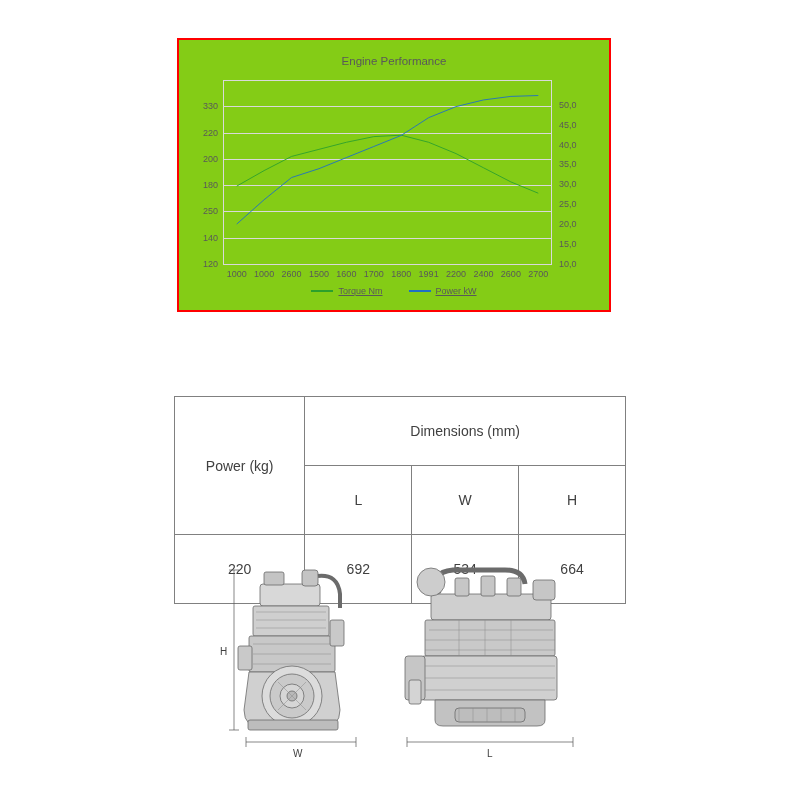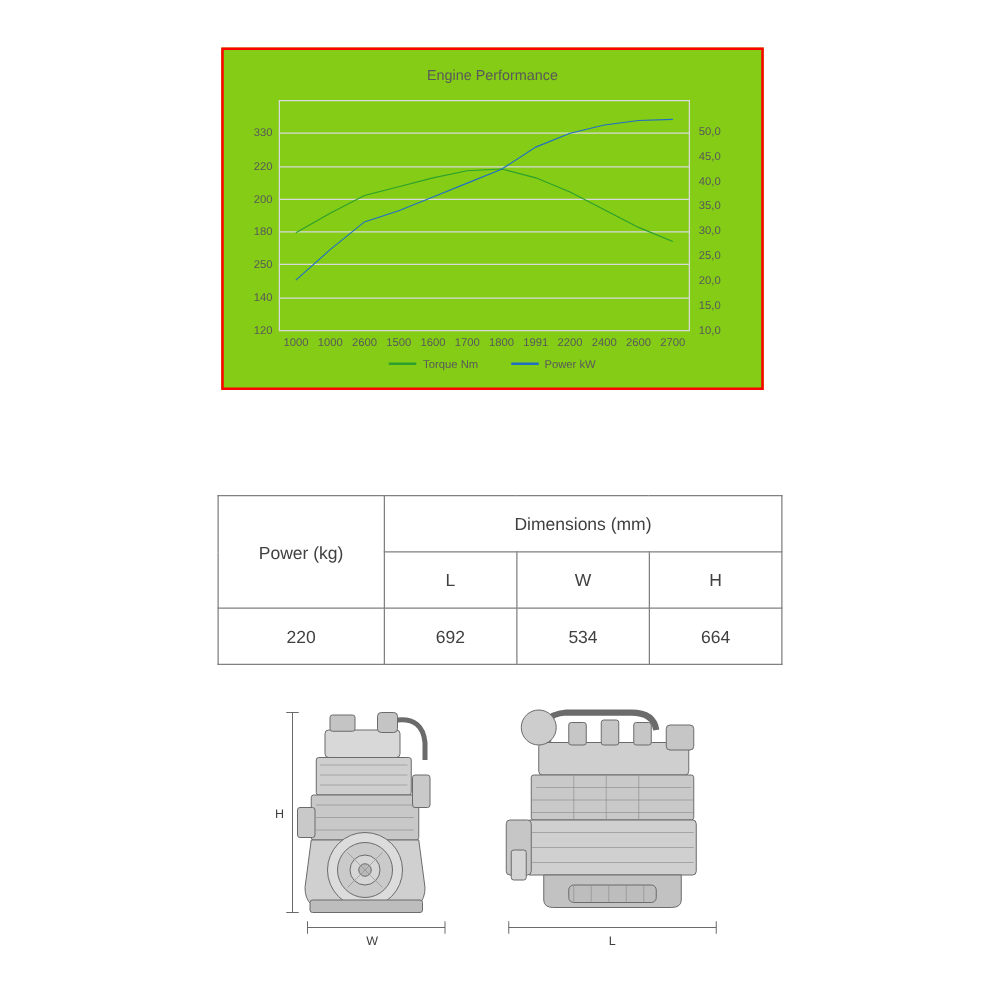--- a/index.html
+++ b/index.html
@@ -102,20 +102,21 @@
     display: flex;
     justify-content: center;
     gap: 26px;
     font-size: 9px;
     color: #595959;
   }
   .legend-item {
     display: flex;
     align-items: center;
     gap: 5px;
+    text-decoration: underline;
   }
   .legend-swatch {
     display: inline-block;
     width: 22px;
     height: 2.5px;
   }
 
   
   #spec-table {
     position: absolute;
@@ -123,21 +124,21 @@
     top: 396px;
     width: 452px;
     border-collapse: collapse;
     font-size: 14px;
     color: #404040;
   }
   #spec-table td {
     border: 1px solid #808080;
     text-align: center;
     vertical-align: middle;
-    padding: 4px;
+    padding: 16px;
     height: 36px;
   }
   #spec-table td.weight-cell {
     width: 134px;
   }
   #spec-table td.dim-cell {
     width: 106px;
   }
 
   

